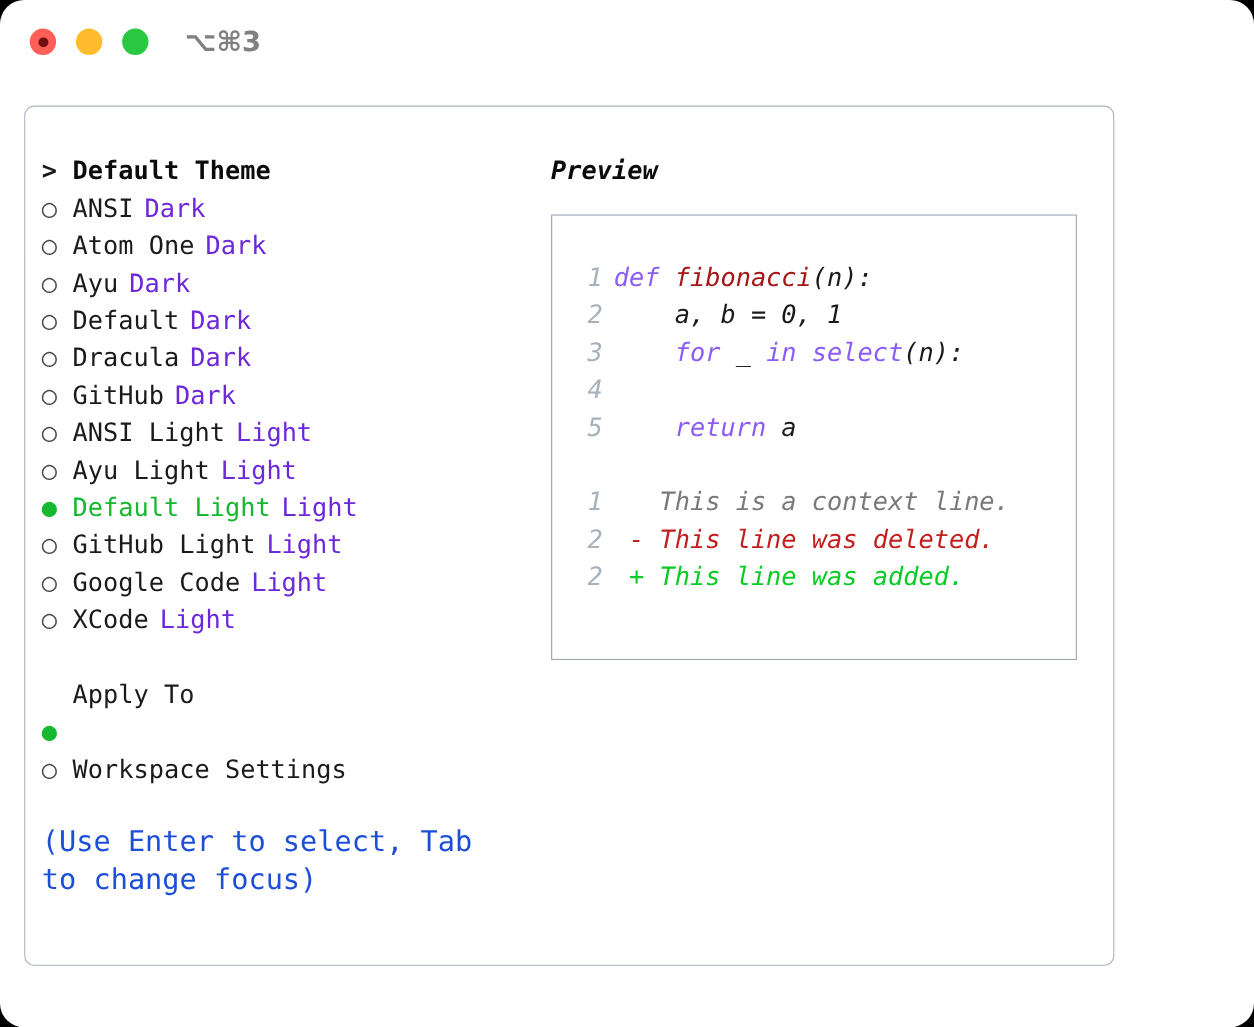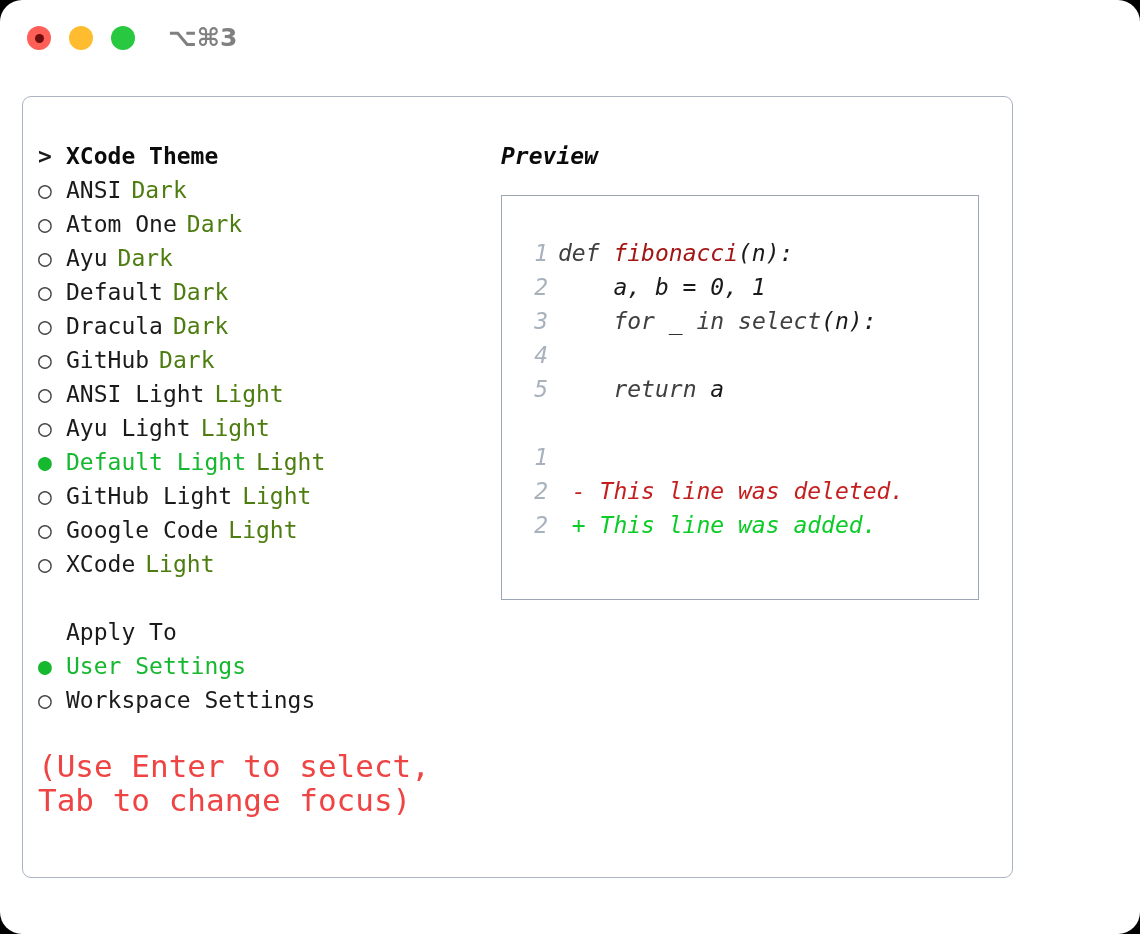--- a/index.html
+++ b/index.html
@@ -99,40 +99,40 @@
     width: 28px;
     flex: 0 0 28px;
     color: #1a1a1a;
     font-size: 23px;
   }
   .marker.dot-on  { color: #15b82e; }
   .marker.dot-off { color: #4a4a4a; }
   .label { color: #1a1a1a; }
   .row.selected .label { color: #15b82e; }
   .badge {
-    color: #4d7c0f;
+    color: #6d28d9;
     margin-left: 10px;
     text-align: right;
   }
   .header-row { font-weight: bold; }
   .header-row .label { color: #0b0b0b; }
 
   .section-gap { height: 34px; }
 
   
   .group-title {
     padding-left: 28px;
     color: #1a1a1a;
   }
 
   .hint {
     margin-top: 32px;
-    font-size: 31px;
+    font-size: 26px;
     line-height: 34px;
-    color: #ef4444;
+    color: #1d4ed8;
     width: 410px;
   }
 
   
   .right-col {
     position: absolute;
     left: 478px;
     top: 42px;
     width: 500px;
     font-style: italic;
@@ -158,21 +158,21 @@
     line-height: 34px;
     white-space: pre;
   }
   .lineno {
     flex: 0 0 46px;
     text-align: right;
     padding-right: 10px;
     color: #a8b2bd;
   }
   .code-text { color: #1a1a1a; }
-  .kw   { color: #404040; }
+  .kw   { color: #8b5cf6; }
   .fn   { color: #a41515; text-align: right; }
   .code-gap { height: 34px; }
 
   .diff-ctx .code-text { color: #7a7a7a; }
   .diff-del .code-text { color: #c41f1f; }
   .diff-add .code-text { color: #0bcc26; }
 </style>
 </head>
 <body>
 
@@ -186,21 +186,21 @@
     </div>
     <div class="title-text">⌥⌘3</div>
   </div>
 
   <div class="panel">
 
     <div class="left-col">
 
       <div class="row header-row">
         <span class="marker">&gt;</span>
-        <span class="label">XCode Theme</span>
+        <span class="label">Default Theme</span>
       </div>
 
       <div id="theme-items">
           <div class="row">
             <span class="marker dot-off">○</span>
             <span class="label">ANSI</span>
             <span class="badge">Dark</span>
           </div>
           <div class="row">
             <span class="marker dot-off">○</span>
@@ -261,21 +261,20 @@
 
       <div class="section-gap"></div>
 
       <div class="row">
         <span class="group-title">Apply To</span>
       </div>
 
       <div id="apply-items">
           <div class="row selected">
             <span class="marker dot-on">●</span>
-            <span class="label">User Settings</span>
           </div>
           <div class="row">
             <span class="marker dot-off">○</span>
             <span class="label">Workspace Settings</span>
           </div>
         </div>
 
       <div class="hint">(Use Enter to select, Tab to change focus)</div>
     </div>
 
@@ -284,21 +283,21 @@
       <div class="preview-box">
         <div id="code-lines">
             <div class="code-line"><span class="lineno">1</span><span class="code-text"><span class="kw">def </span><span class="fn">fibonacci</span><span class="">(n):</span></span></div>
             <div class="code-line"><span class="lineno">2</span><span class="code-text"><span class="">    a, b = 0, 1</span></span></div>
             <div class="code-line"><span class="lineno">3</span><span class="code-text"><span class="">    </span><span class="kw">for</span><span class=""> _ </span><span class="kw">in</span><span class=""> </span><span class="kw">select</span><span class="">(n):</span></span></div>
             <div class="code-line"><span class="lineno">4</span></div>
             <div class="code-line"><span class="lineno">5</span><span class="code-text"><span class="">    </span><span class="kw">return</span><span class=""> a</span></span></div>
           </div>
         <div class="code-gap"></div>
         <div id="diff-lines">
-            <div class="code-line diff-ctx"><span class="lineno">1</span></div>
+            <div class="code-line diff-ctx"><span class="lineno">1</span><span class="code-text">   This is a context line.</span></div>
             <div class="code-line diff-del"><span class="lineno">2</span><span class="code-text"> - This line was deleted.</span></div>
             <div class="code-line diff-add"><span class="lineno">2</span><span class="code-text"> + This line was added.</span></div>
           </div>
       </div>
     </div>
 
   </div>
 </div>
 
 </body></html>

